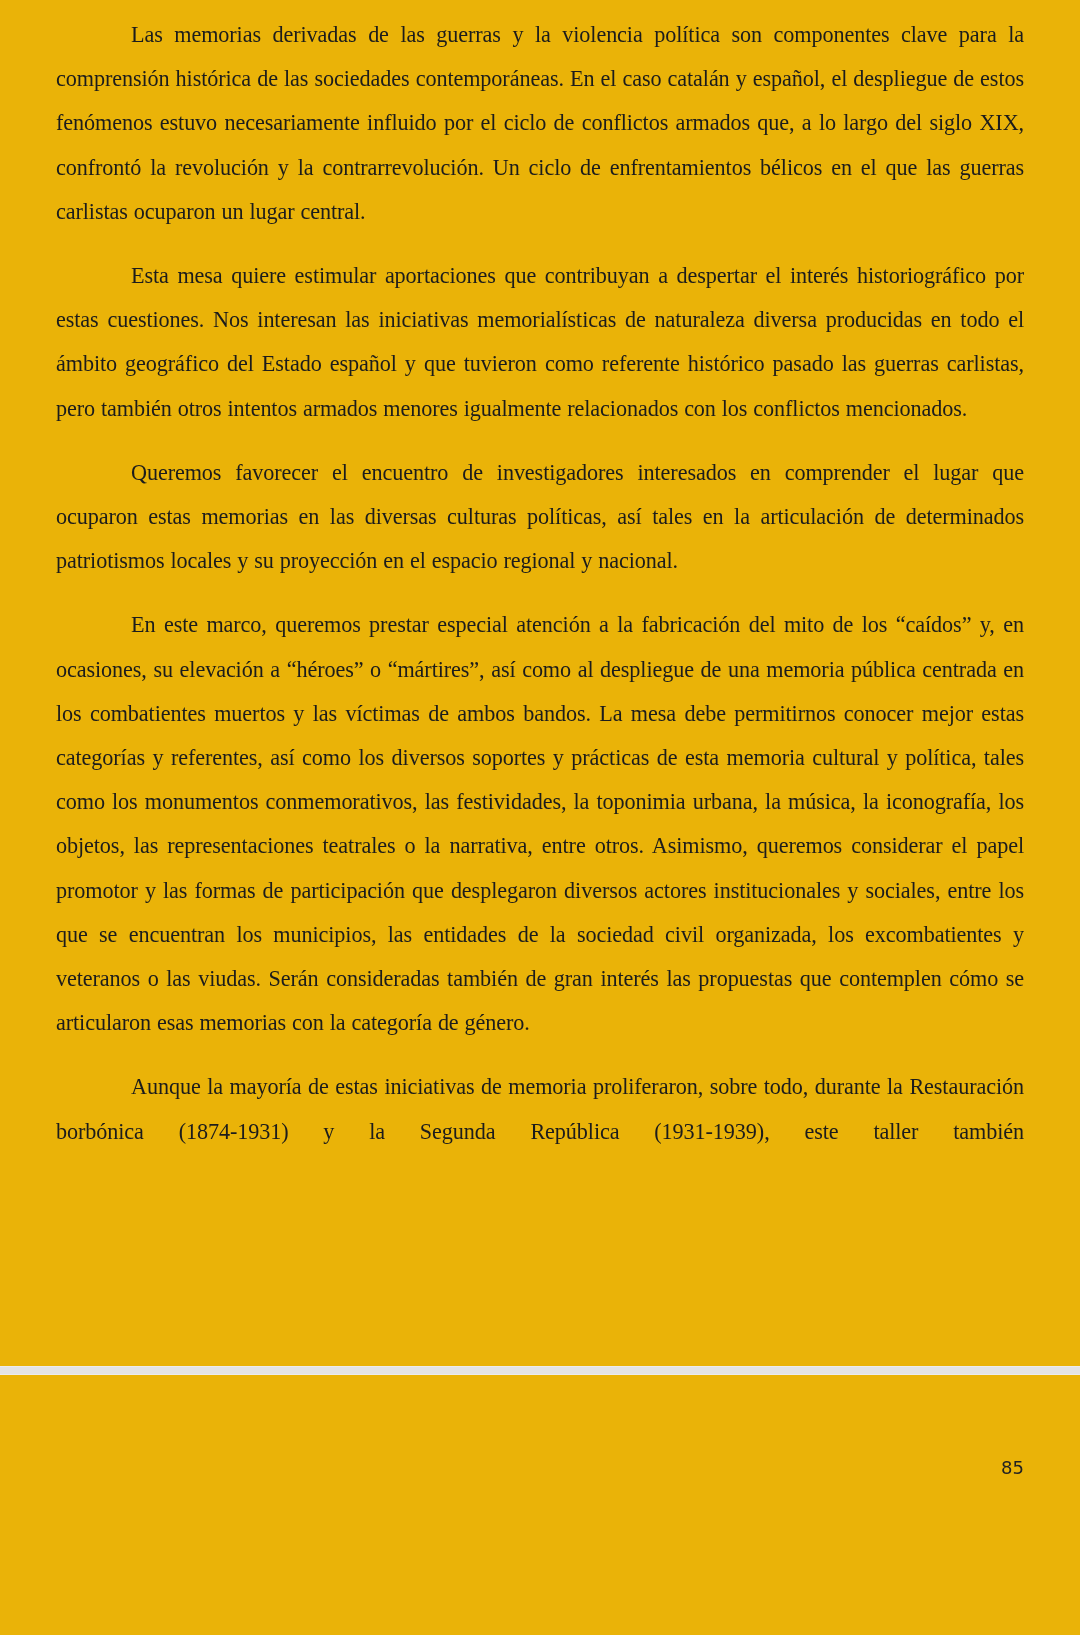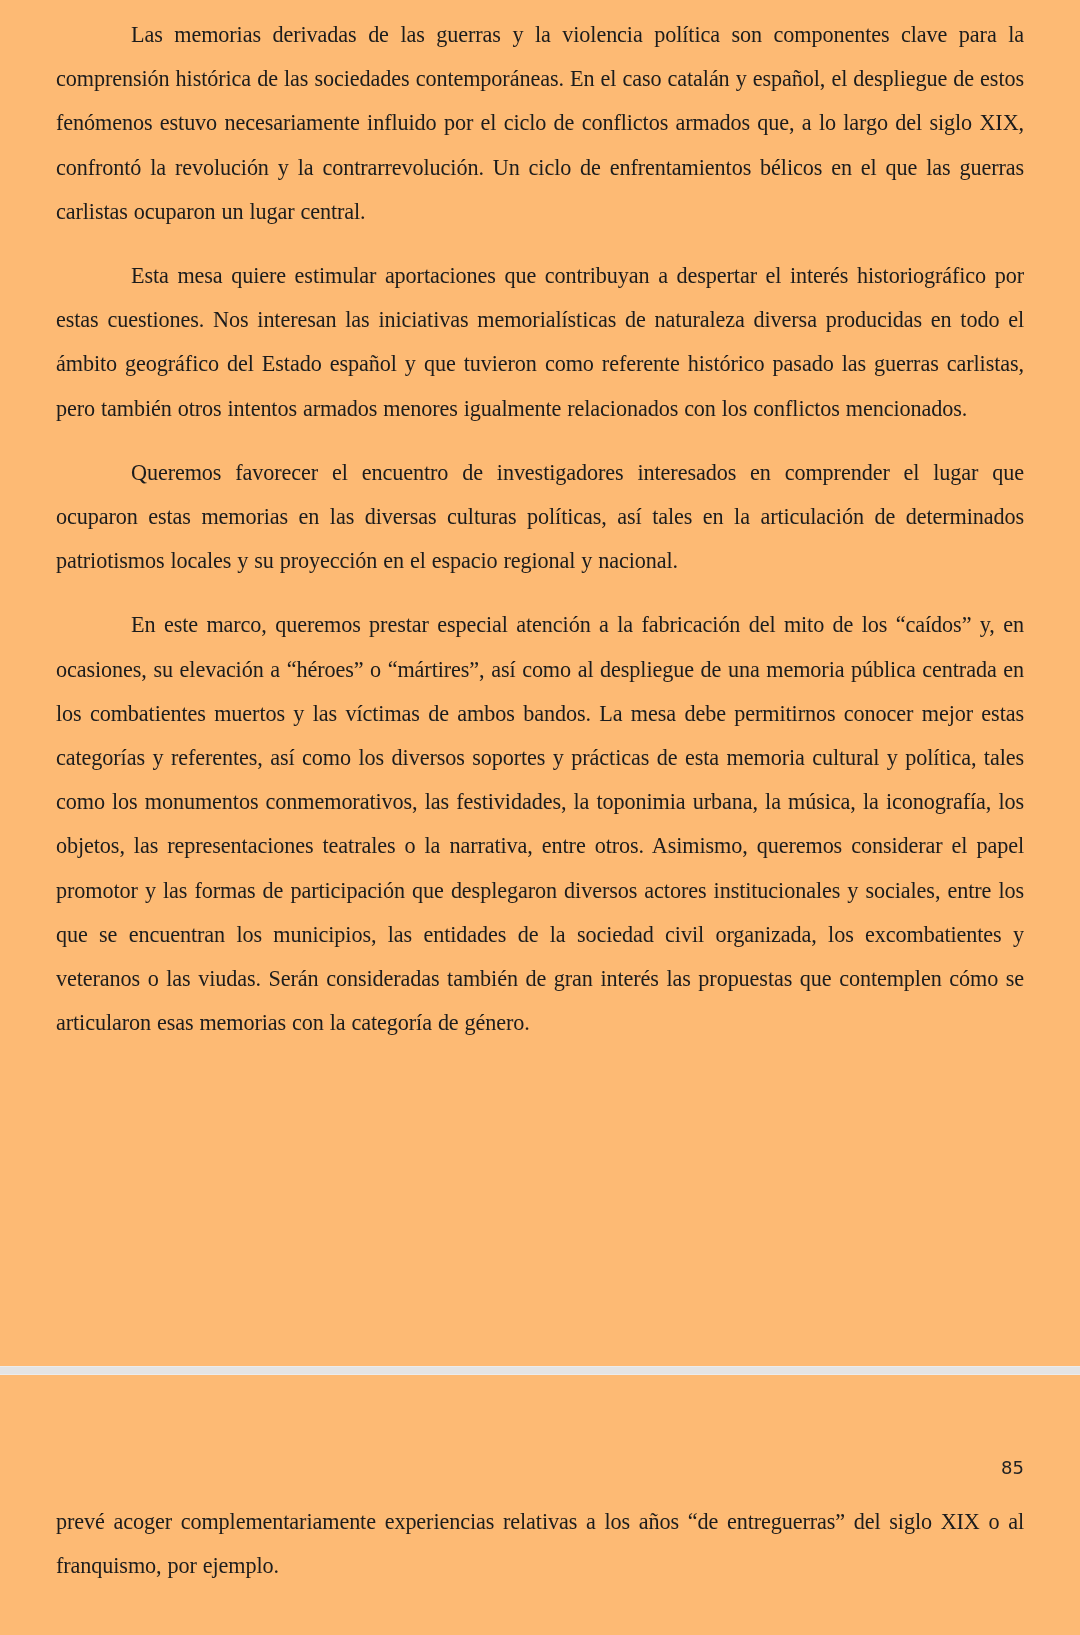--- a/index.html
+++ b/index.html
@@ -18,21 +18,21 @@
     .top-shade {
       position: absolute;
       left: 0; top: 0;
       width: 1080px; height: 8px;
       background: linear-gradient(#e9e9e9, #ffffff);
     }
     .page {
       position: absolute;
       left: 0;
       width: 1080px;
-      background: #fdba74;
+      background: #eab308;
     }
     .page-1 { top: 0; height: 1367px; }
     .page-2 { top: 1375px; height: 312px; }
     .text-column {
       position: absolute;
       left: 56px;
       width: 968px;
     }
     .page-1 .text-column { top: 13px; }
     .page-2 .text-column { top: 125px; }
@@ -73,23 +73,21 @@
 <body>
 
 <div class="top-shade"></div>
 
 <div class="page page-1">
   <div class="text-column">
     <p class="para">Las memorias derivadas de las guerras y la violencia política son componentes clave para la comprensión histórica de las sociedades contemporáneas. En el caso catalán y español, el despliegue de estos fenómenos estuvo necesariamente influido por el ciclo de conflictos armados que, a lo largo del siglo XIX, confrontó la revolución y la contrarrevolución. Un ciclo de enfrentamientos bélicos en el que las guerras carlistas ocuparon un lugar central.</p>
     <p class="para">Esta mesa quiere estimular aportaciones que contribuyan a despertar el interés historiográfico por estas cuestiones. Nos interesan las iniciativas memorialísticas de naturaleza diversa producidas en todo el ámbito geográfico del Estado español y que tuvieron como referente histórico pasado las guerras carlistas, pero también otros intentos armados menores igualmente relacionados con los conflictos mencionados.</p>
     <p class="para">Queremos favorecer el encuentro de investigadores interesados en comprender el lugar que ocuparon estas memorias en las diversas culturas políticas, así tales en la articulación de determinados patriotismos locales y su proyección en el espacio regional y nacional.</p>
     <p class="para">En este marco, queremos prestar especial atención a la fabricación del mito de los “caídos” y, en ocasiones, su elevación a “héroes” o “mártires”, así como al despliegue de una memoria pública centrada en los combatientes muertos y las víctimas de ambos bandos. La mesa debe permitirnos conocer mejor estas categorías y referentes, así como los diversos soportes y prácticas de esta memoria cultural y política, tales como los monumentos conmemorativos, las festividades, la toponimia urbana, la música, la iconografía, los objetos, las representaciones teatrales o la narrativa, entre otros. Asimismo, queremos considerar el papel promotor y las formas de participación que desplegaron diversos actores institucionales y sociales, entre los que se encuentran los municipios, las entidades de la sociedad civil organizada, los excombatientes y veteranos o las viudas. Serán consideradas también de gran interés las propuestas que contemplen cómo se articularon esas memorias con la categoría de género.</p>
+    <p class="para continues">Aunque la mayoría de estas iniciativas de memoria proliferaron, sobre todo, durante la Restauración borbónica (1874-1931) y la Segunda República (1931-1939), este taller también</p>
   </div>
 </div>
 
 <div class="page-break"></div>
 
 <div class="page page-2">
   <div class="page-number">85</div>
-  <div class="text-column">
-    <p class="para no-indent">prevé acoger complementariamente experiencias relativas a los años “de entreguerras” del siglo XIX o al franquismo, por ejemplo.</p>
-  </div>
 </div>
 
 </body></html>

